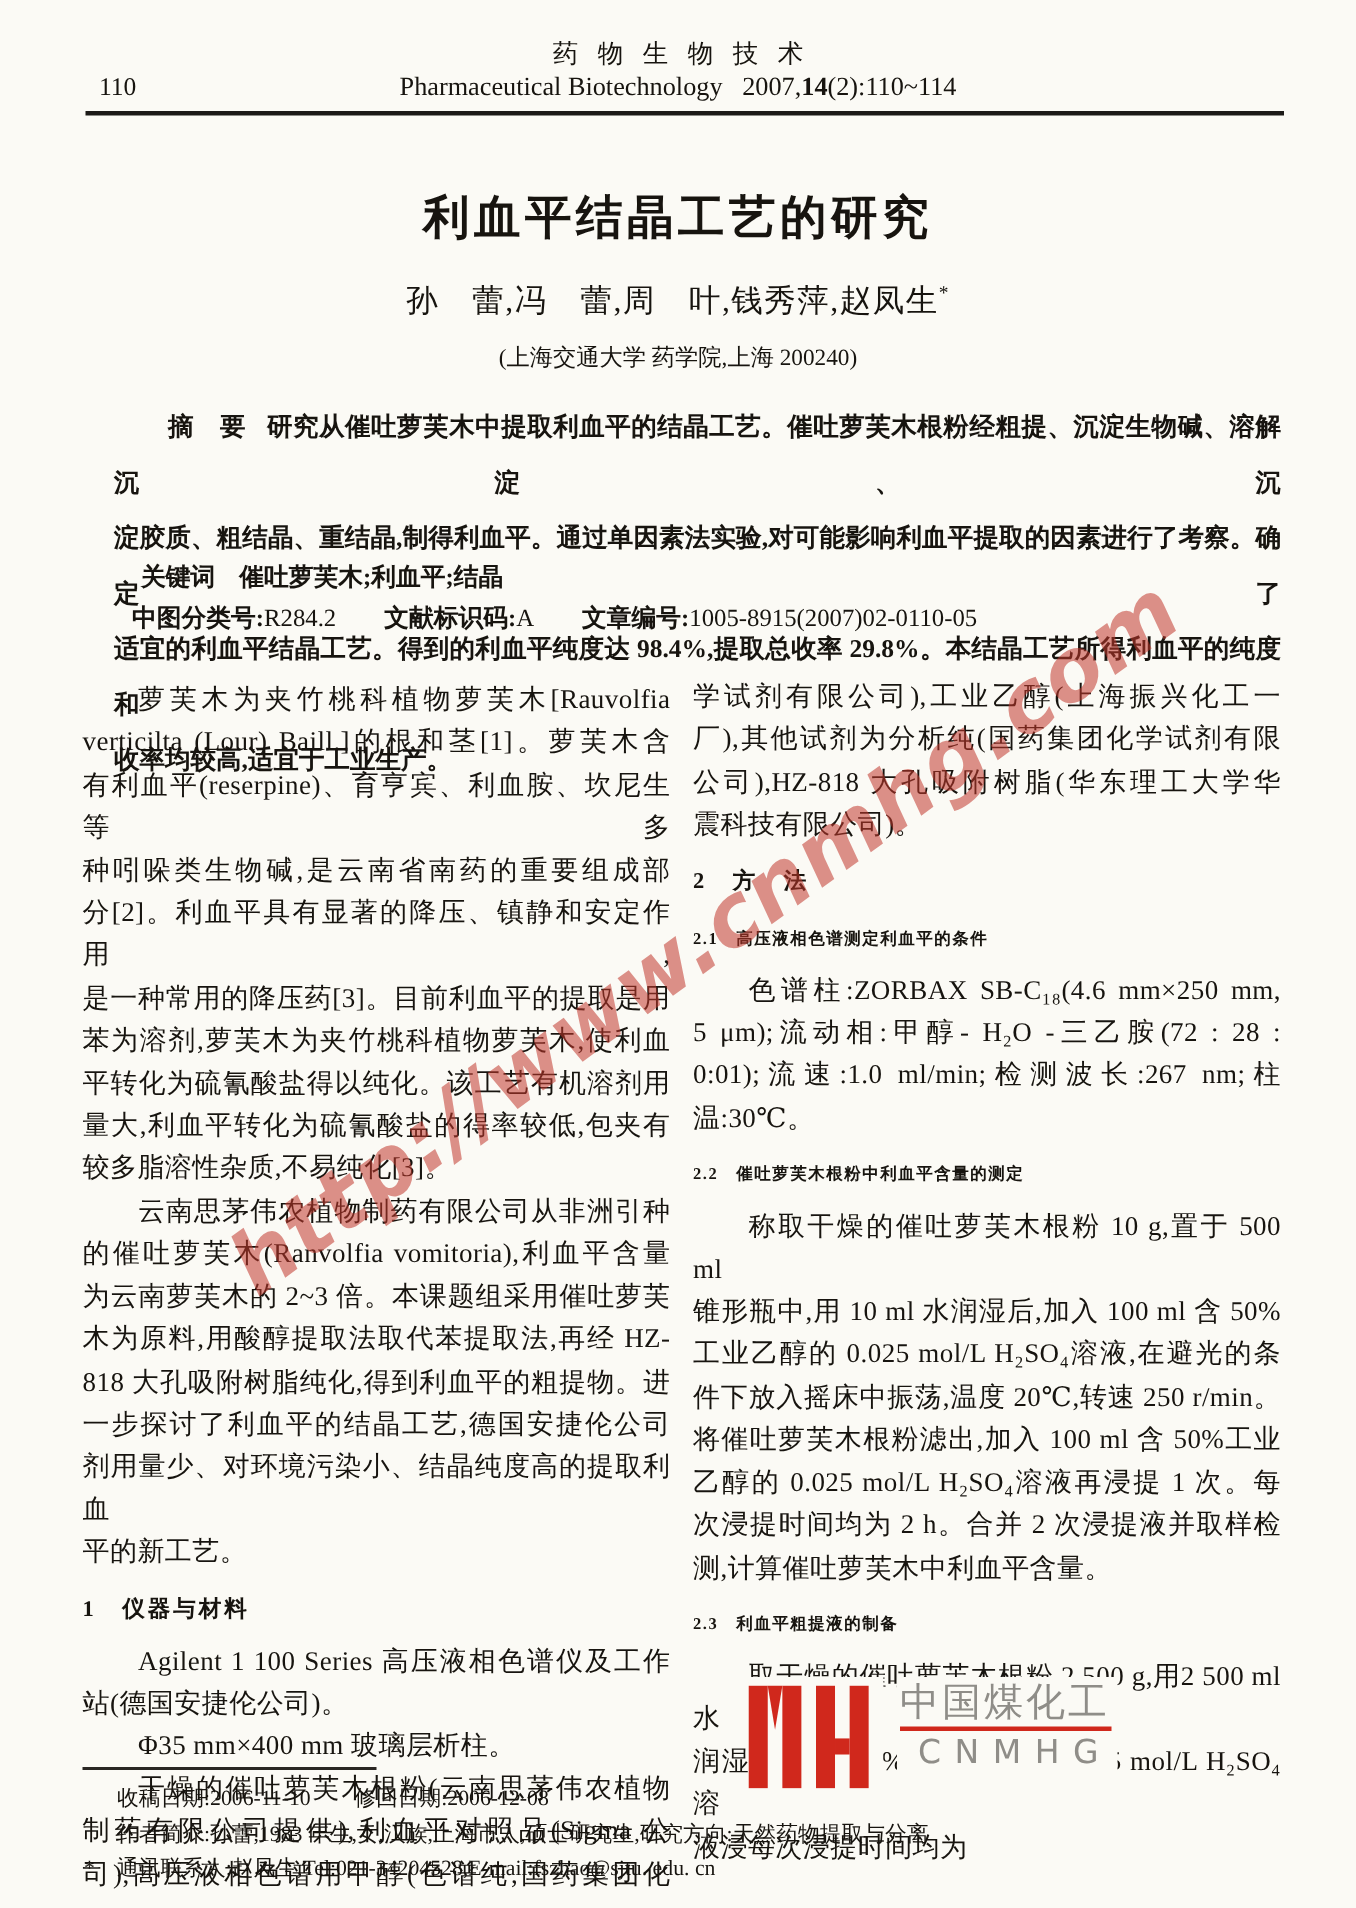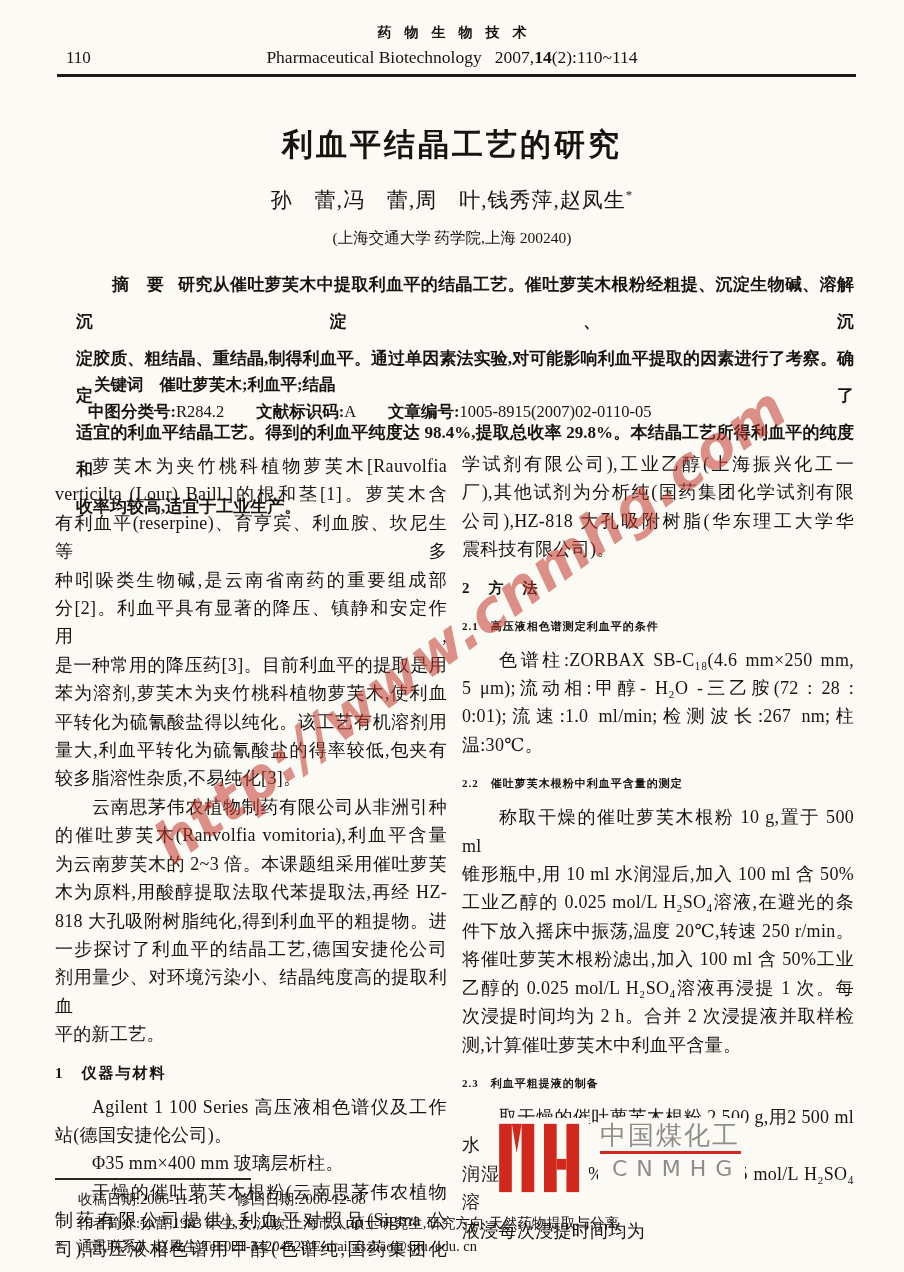--- a/index.html
+++ b/index.html
@@ -3,21 +3,21 @@
 <meta charset="utf-8">
 <style>
   html,body{margin:0;padding:0;background:#e9e7e2;}
   .page{
     position:relative;width:904px;height:1272px;margin:0 auto;
     background:#fbfaf5;color:#17140f;overflow:hidden;
     font-family:"Liberation Serif","DejaVu Serif",serif;
   }
   
   .hdr-cn{position:absolute;top:24px;left:0;right:0;text-align:center;
-    font-size:14px;font-weight:700;letter-spacing:13px;text-indent:13px;}
+    font-size:17px;font-weight:400;letter-spacing:13px;text-indent:13px;}
   .hdr-en{position:absolute;top:47px;left:0;right:0;text-align:center;font-size:17.5px;}
   .hdr-en b{font-weight:700;margin-top:34px;}
   .pagenum{position:absolute;top:48px;left:66px;font-size:17px;}
   .hdr-rule{position:absolute;top:74px;left:57px;width:799px;height:3px;background:#1c1a17;}
   
   .title{position:absolute;top:124px;left:0;right:0;text-align:center;
     font-size:31px;font-weight:700;letter-spacing:3px;}
   .authors{position:absolute;top:186px;left:0;right:0;text-align:center;font-size:21px;letter-spacing:1px;}
   .authors sup{font-size:13px;}
   .affil{position:absolute;top:228px;left:0;right:0;text-align:center;font-size:15.5px;}

